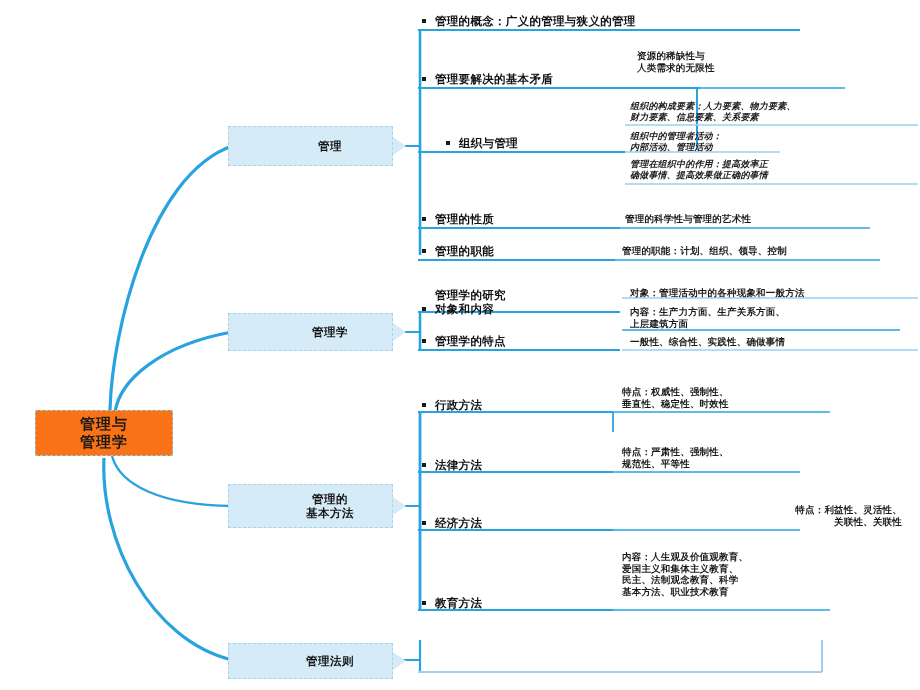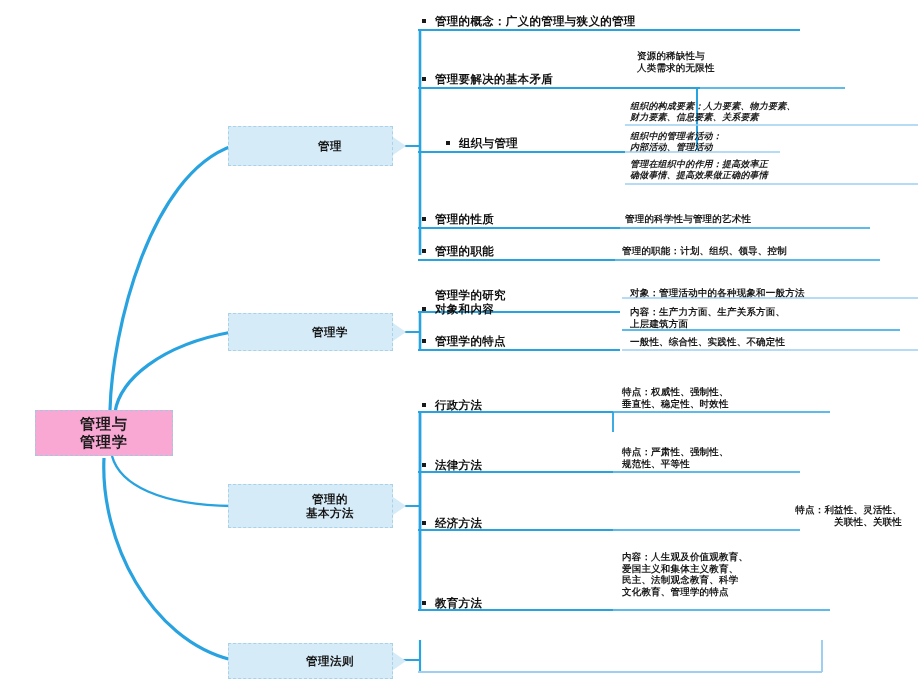--- a/index.html
+++ b/index.html
@@ -26,21 +26,21 @@
     pointer-events: none;
   }
 
   
   .root-node {
     position: absolute;
     left: 35px;
     top: 410px;
     width: 138px;
     height: 46px;
-    background: #f9a8d4;
+    background: #f97316;
     border: 1px dashed #9ec8e4;
     display: flex;
     flex-direction: column;
     align-items: center;
     justify-content: center;
     box-sizing: border-box;
     z-index: 5;
   }
   .root-node .rl {
     font-size: 15px;
@@ -232,21 +232,21 @@
 对象和内容</span>
   </div>
   <div class="l3" style="left:630px; top:287px; width:290px;">对象：管理活动中的各种现象和一般方法</div>
   <div class="l3" style="left:630px; top:306px; width:290px;">内容：生产力方面、生产关系方面、
 上层建筑方面</div>
 
   <div class="l2" style="left:422px; top:334px;">
     <span class="bullet"></span>
     <span class="txt">管理学的特点</span>
   </div>
-  <div class="l3" style="left:630px; top:336px; width:290px;">一般性、综合性、实践性、不确定性</div>
+  <div class="l3" style="left:630px; top:336px; width:290px;">一般性、综合性、实践性、确做事情</div>
 
   <div class="branch-node" style="left:228px; top:484px; width:165px; height:44px;">
     <div class="bl" style="white-space:pre-line;">管理的
 基本方法</div>
   </div>
   <div class="branch-arrow" style="left:393px; top:497px;"></div>
 
   <div class="l2" style="left:422px; top:398px;">
     <span class="bullet"></span>
     <span class="txt">行政方法</span>
@@ -268,21 +268,21 @@
   <div class="l3" style="left:622px; top:504px; width:280px;text-align:right;">特点：利益性、灵活性、
 关联性、关联性</div>
 
   <div class="l2" style="left:422px; top:596px;">
     <span class="bullet"></span>
     <span class="txt">教育方法</span>
   </div>
   <div class="l3" style="left:622px; top:551px; width:290px;">内容：人生观及价值观教育、
 爱国主义和集体主义教育、
 民主、法制观念教育、科学
-文化教育、管理学的特点</div>
+基本方法、职业技术教育</div>
 
   <div class="branch-node" style="left:228px; top:643px; width:165px; height:36px;">
     <div class="bl">管理法则</div>
   </div>
   <div class="branch-arrow" style="left:393px; top:652px;"></div>
 
 
 </div>
 
 </body></html>

